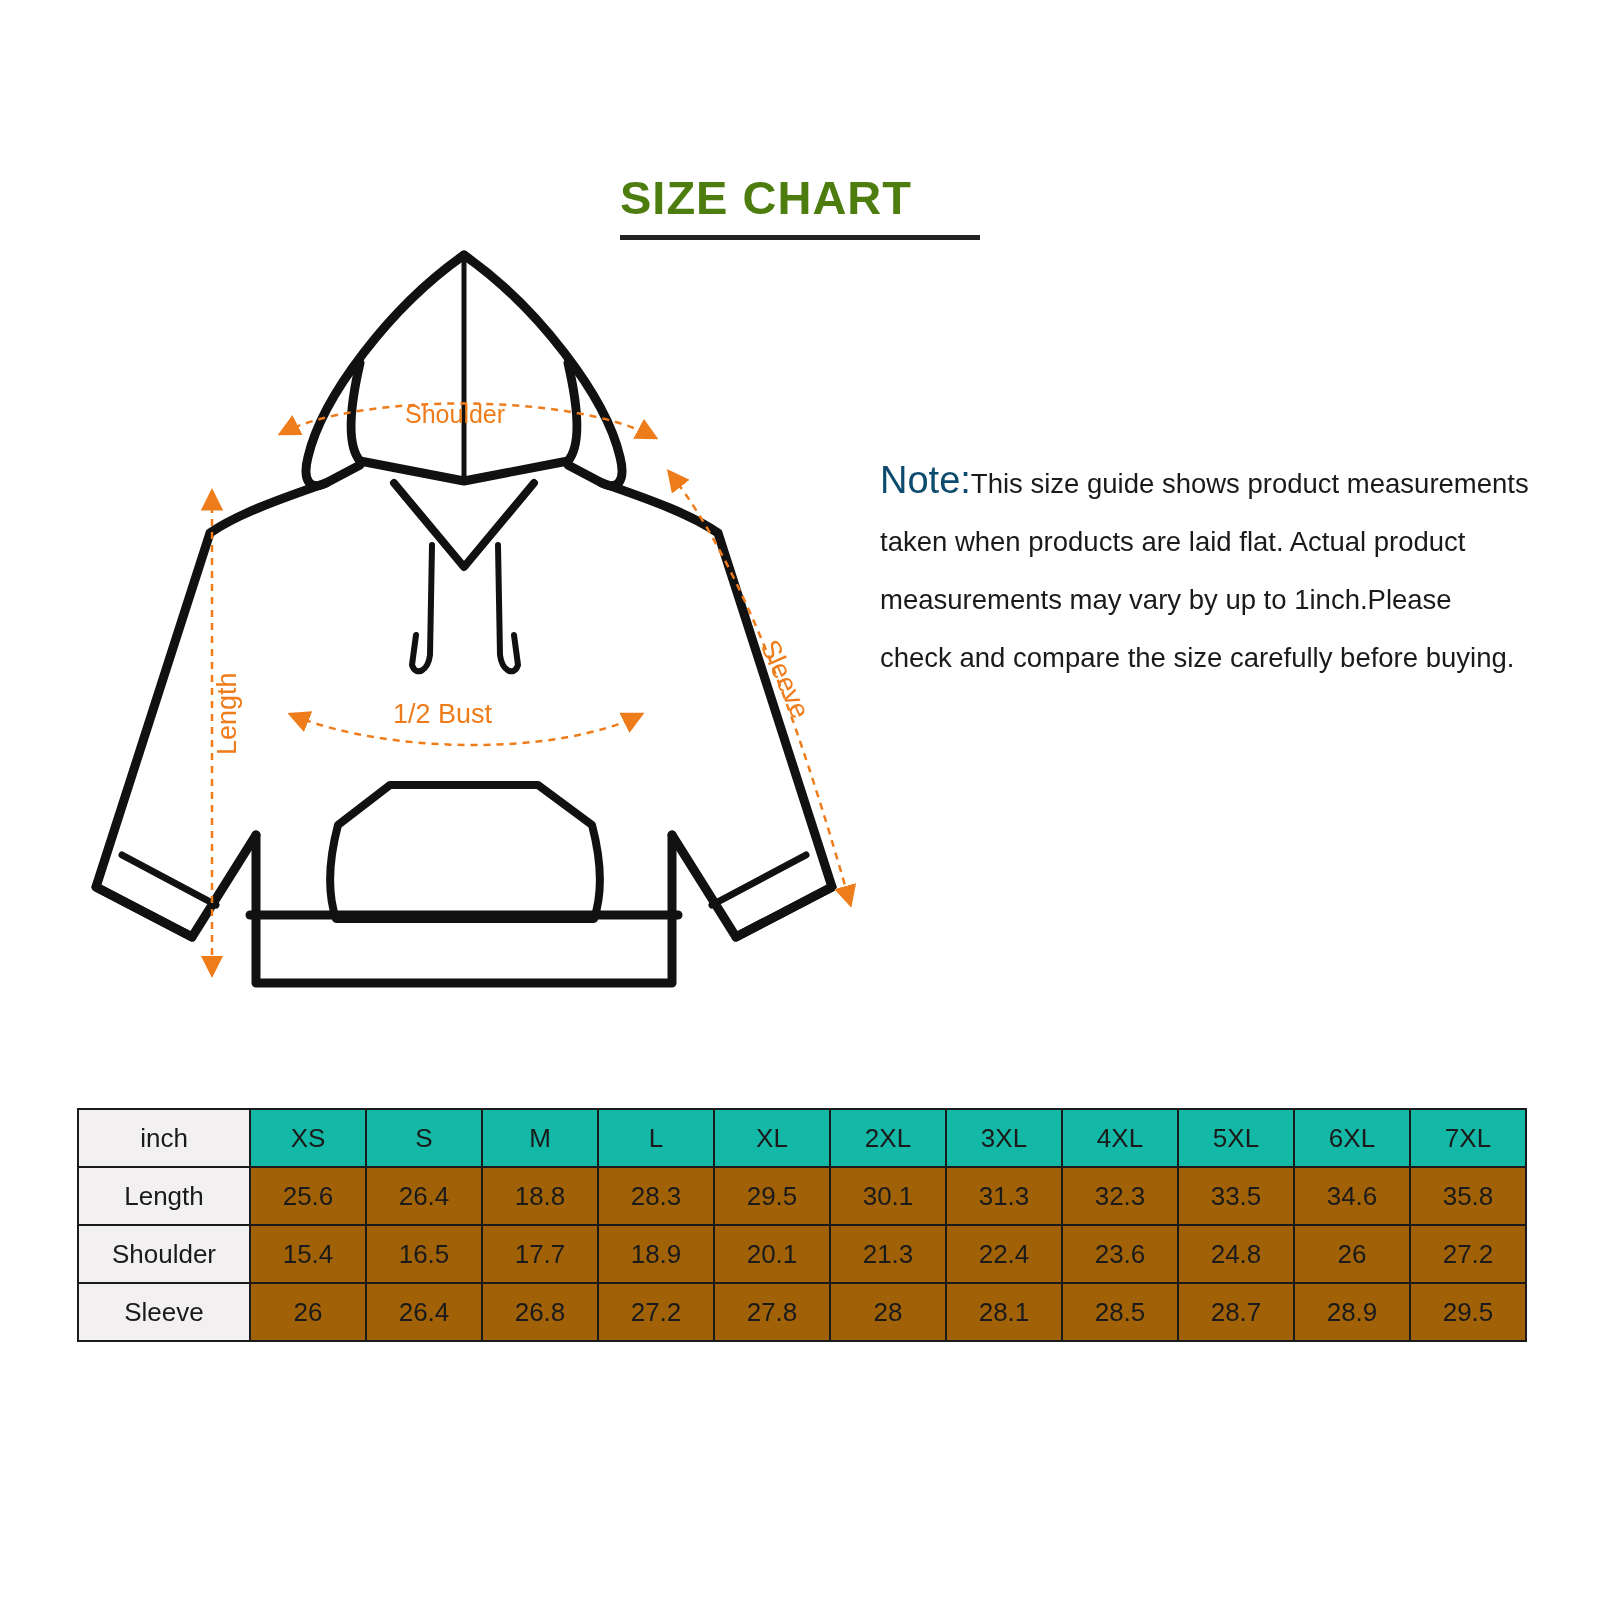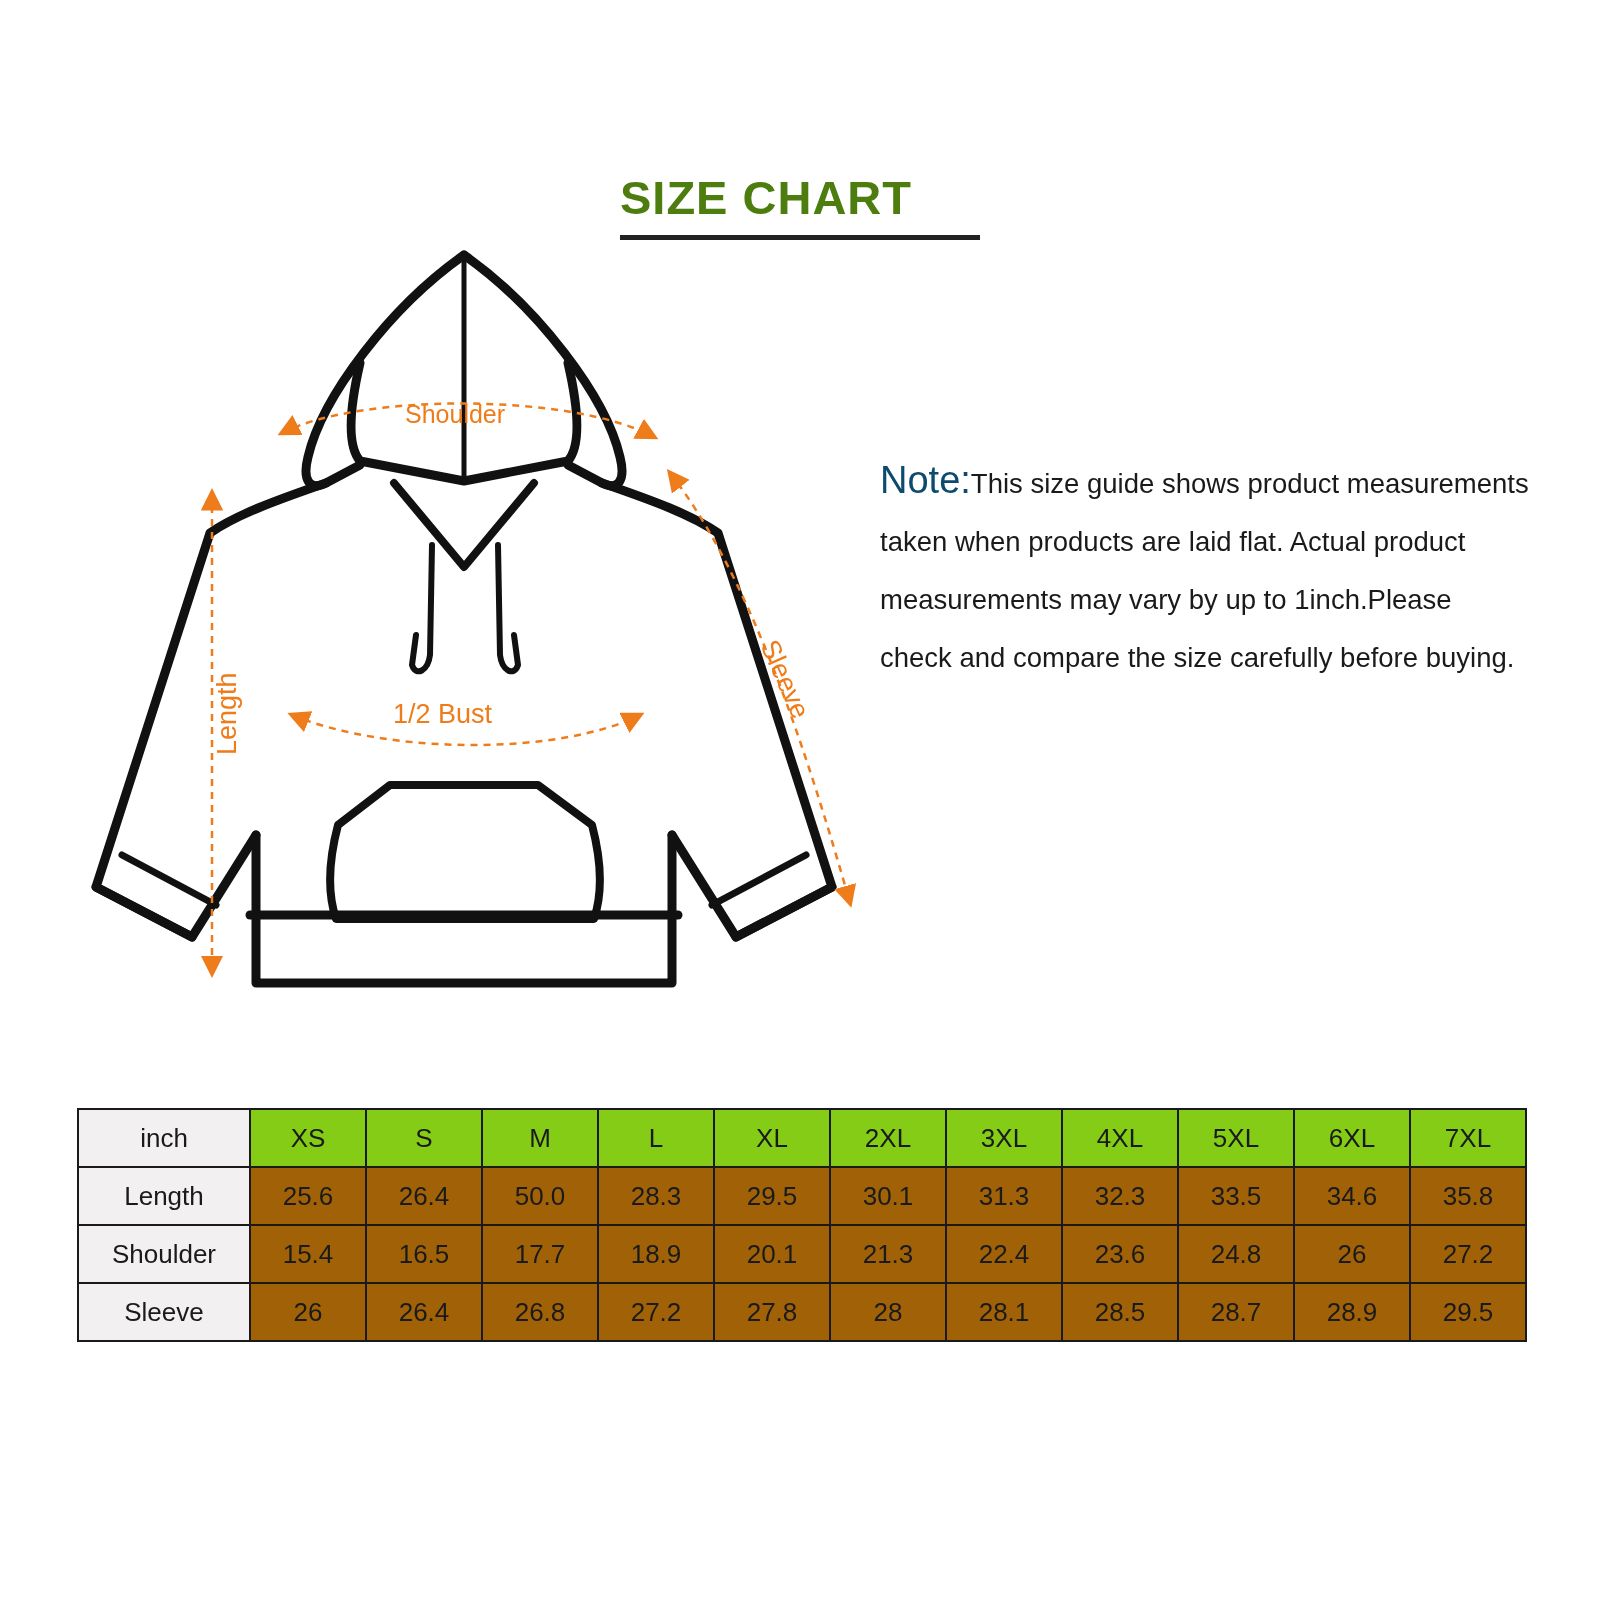--- a/index.html
+++ b/index.html
@@ -85,21 +85,21 @@
     font-weight: normal;
     color: #1a1a1a;
     padding: 0;
   }
   table.size-table th.corner,
   table.size-table th.rowhead {
     background: #f2f0f0;
     width: 170px;
   }
   table.size-table th.colhead {
-    background: #84cc16;
+    background: #14b8a6;
   }
   table.size-table td {
     background: #a16207;
   }
 </style>
 </head>
 <body>
 
 <div class="title-wrap">
   <div class="title">SIZE CHART</div>
@@ -205,21 +205,21 @@
         <th class="colhead">5XL</th>
         <th class="colhead">6XL</th>
         <th class="colhead">7XL</th>
       </tr>
     </thead>
     <tbody>
       <tr>
         <th class="rowhead">Length</th>
         <td>25.6</td>
         <td>26.4</td>
-        <td>50.0</td>
+        <td>18.8</td>
         <td>28.3</td>
         <td>29.5</td>
         <td>30.1</td>
         <td>31.3</td>
         <td>32.3</td>
         <td>33.5</td>
         <td>34.6</td>
         <td>35.8</td>
       </tr>
       <tr>

